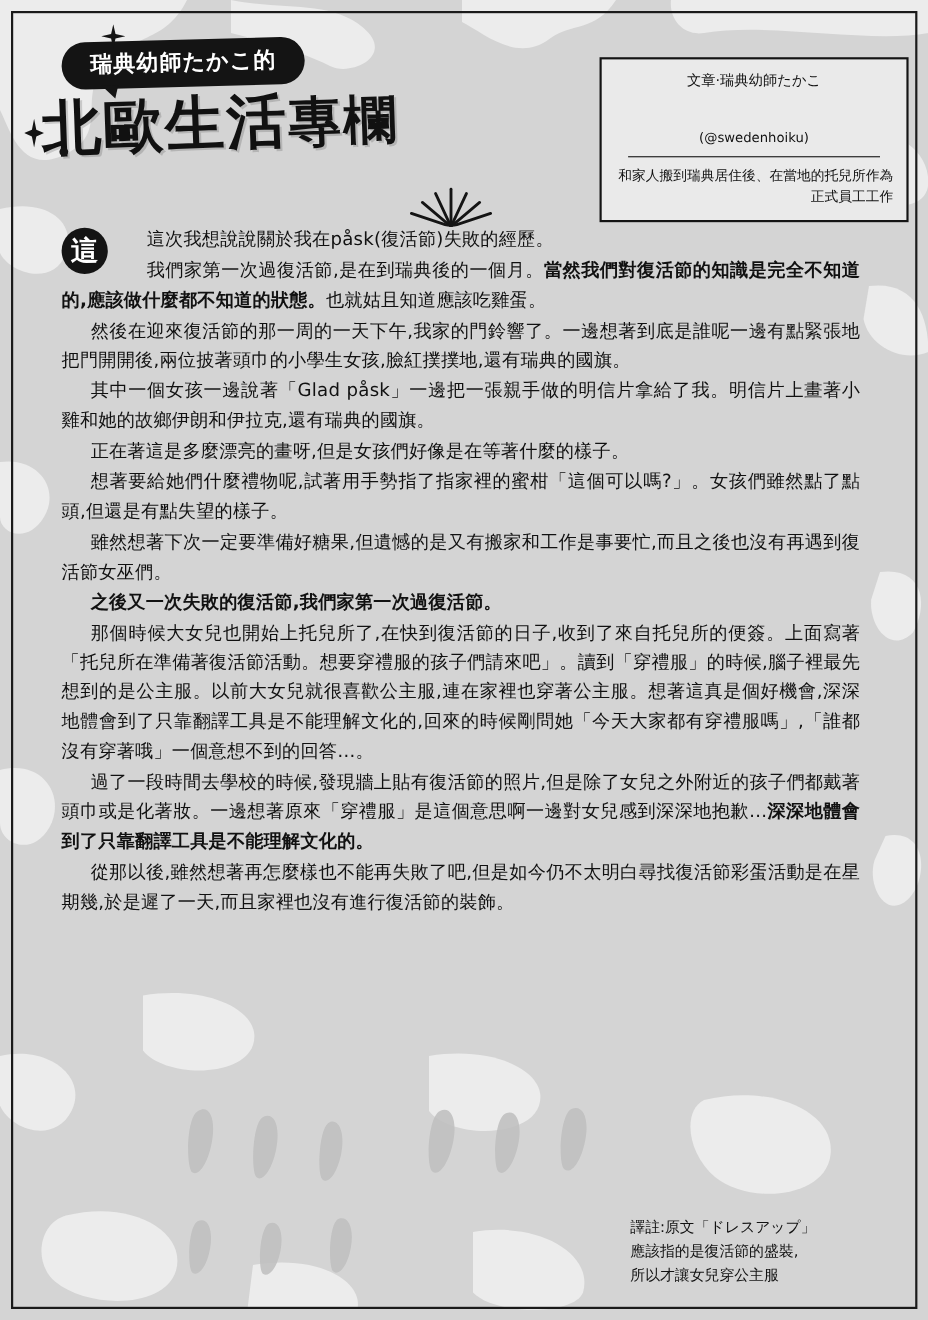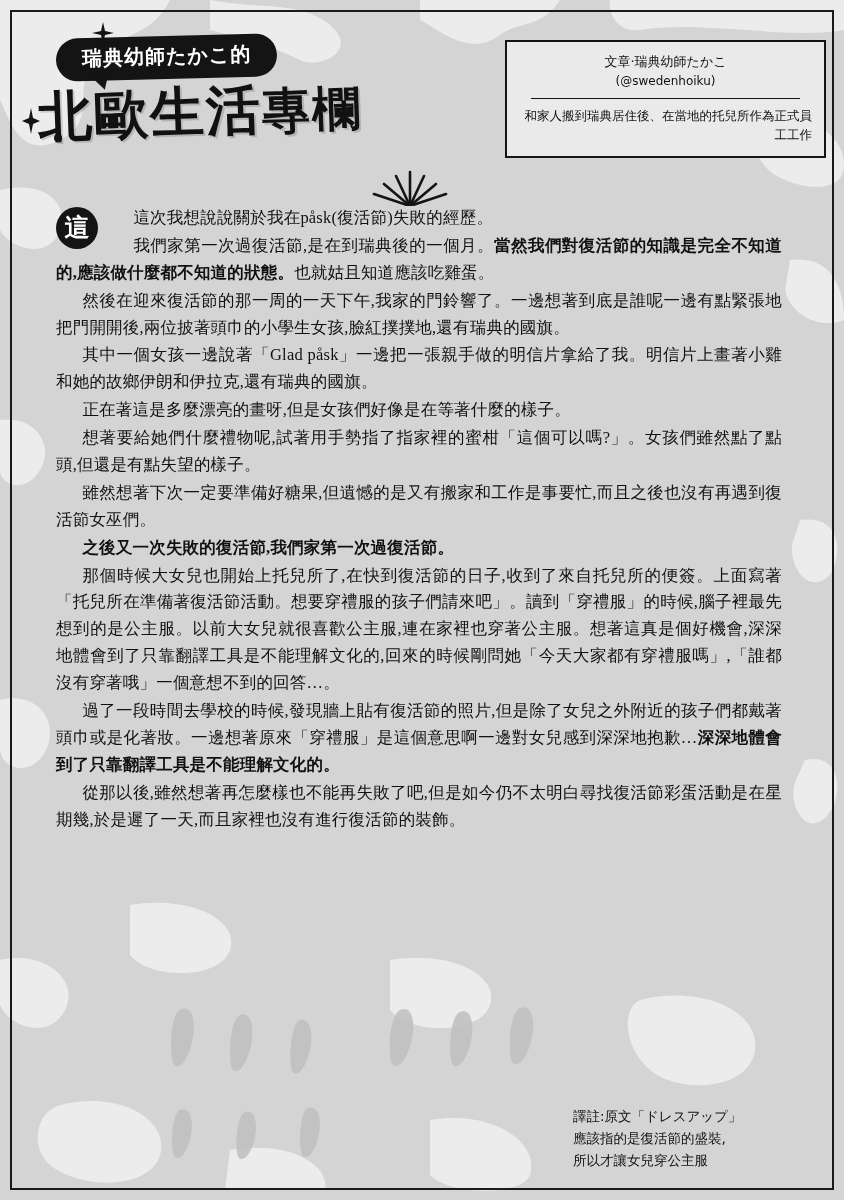--- a/index.html
+++ b/index.html
@@ -65,50 +65,50 @@
     white-space: nowrap;
     transform: rotate(-2deg);
     text-shadow: 2px 2px 0 rgba(0,0,0,0.15);
   }
   .title-main .big { font-size: 54px; }
   .sparkle { position: absolute; z-index: 11; color: #141414; }
 
   
   .author-box {
     position: absolute;
-    right: 18px; top: 40px;
-    width: 321px;
+    right: 18px; top: 52px;
+    width: 281px;
     background: #eaeaea;
     border: 2px solid #141414;
     padding: 10px 12px 12px 12px;
     text-align: center;
     font-size: 13px;
     line-height: 1.55;
     z-index: 10;
   }
-  .author-box .handle { font-size: 12px; }
+  .author-box .handle { font-size: 12px; margin-top: 32px; }
   .author-box hr {
     border: none;
     border-top: 1px solid #141414;
     margin: 7px 12px;
   }
   .author-box .desc { font-size: 12.5px; text-align: right; }
 
   
   .article {
     position: absolute;
     left: 56px; top: 205px;
     width: 726px;
     z-index: 10;
     font-size: 16.5px;
     line-height: 1.63;
     letter-spacing: 0.2px;
     text-align: justify;
   }
-  .article p { margin: 0 0 1px 0; text-indent: 1.6em; font-family: Liberation Serif, serif; }
+  .article p { margin: 0 0 1px 0; text-indent: 1.6em; }
   .article b { font-weight: bold; }
 
   .dropcap {
     float: left;
     width: 42px; height: 42px;
     border-radius: 50%;
     background: #141414;
     color: #fff;
     font-size: 25px;
     font-weight: bold;

